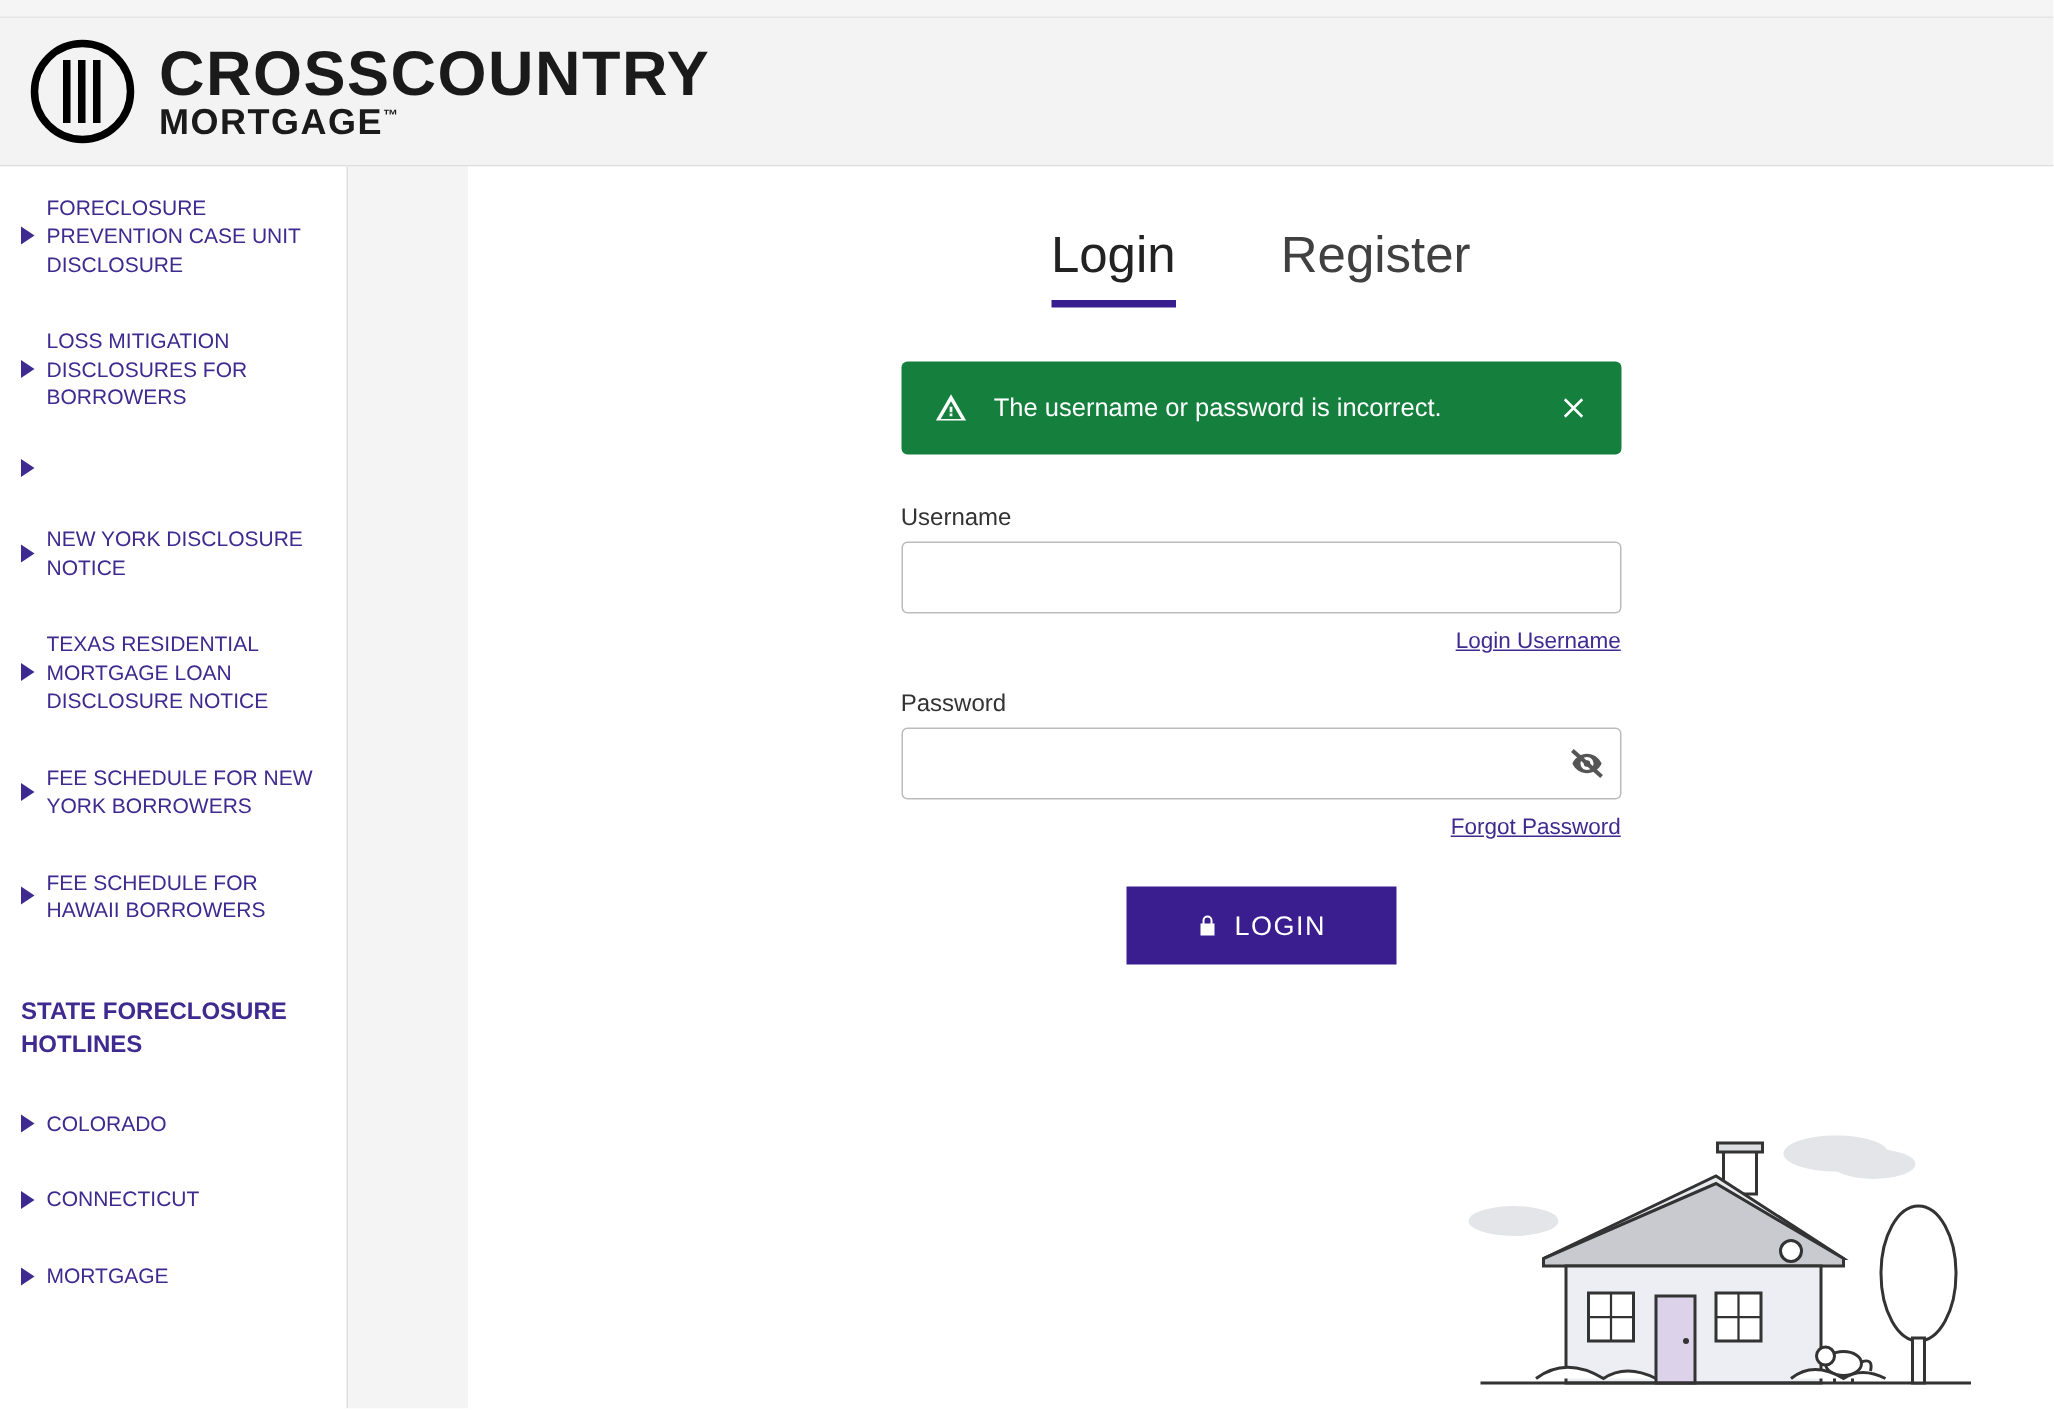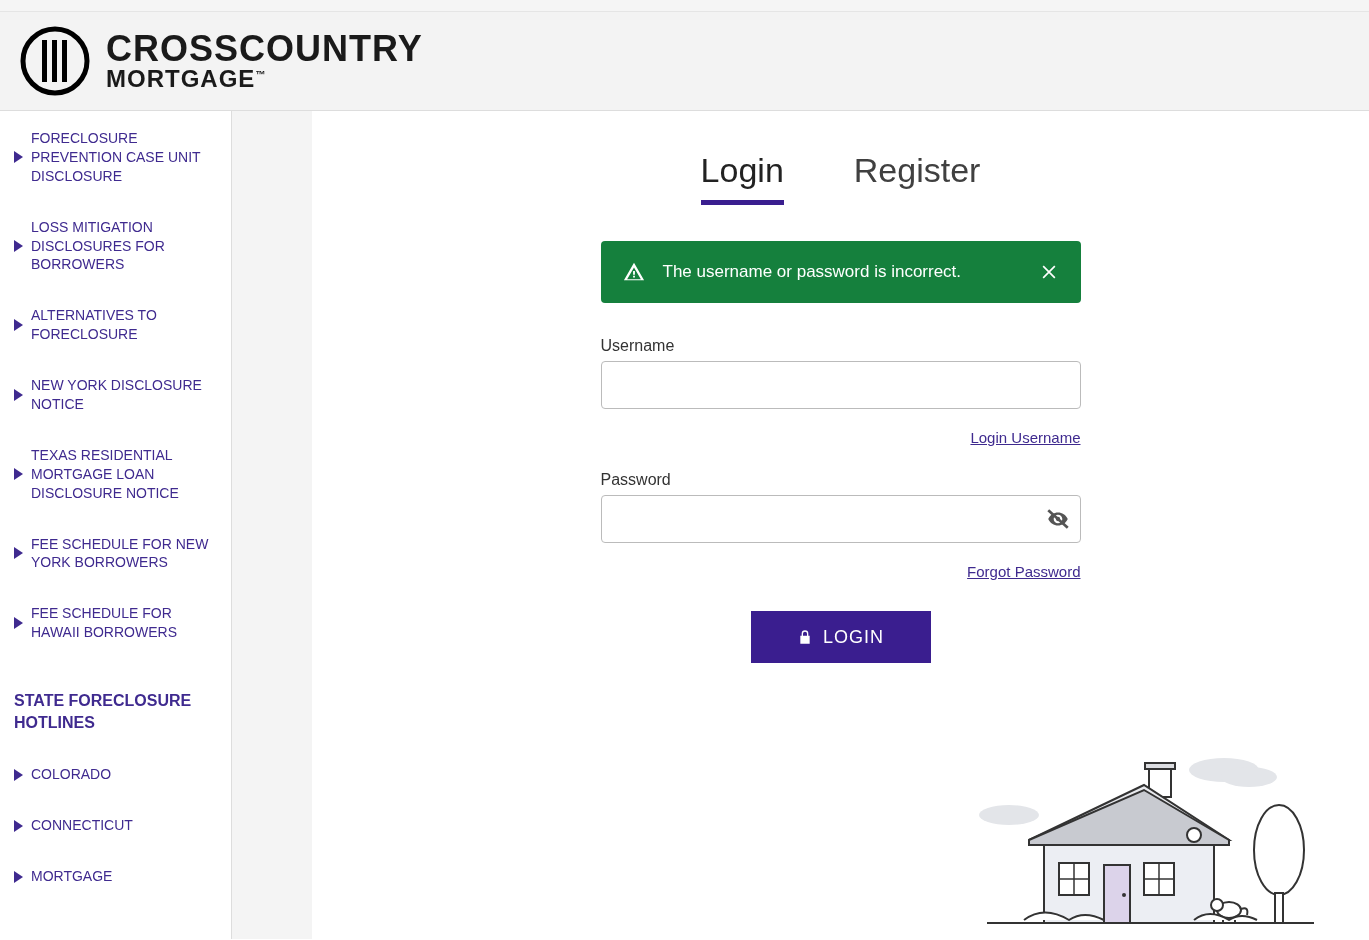--- a/index.html
+++ b/index.html
@@ -2,41 +2,41 @@
 <html><head>
 <meta charset="utf-8">
 <style>
 * { box-sizing: border-box; margin: 0; padding: 0; }
 body { font-family: Arial, Helvetica, sans-serif; background: #fff; color: #1a1a1a; width: 1369px; }
 .topbar { height: 12px; background: #f5f5f5; border-bottom: 1px solid #e5e5e5; }
 .header { display: flex; align-items: center; padding: 14px 20px; background: #f3f3f3; border-bottom: 1px solid #ddd; }
 .logo-wrap { display: flex; align-items: center; gap: 16px; }
 .logo-mark svg { display: block; }
 .logo-text { line-height: 1; }
-.logo-text .l1 { font-size: 36px; font-weight: 900; letter-spacing: 1px; }
+.logo-text .l1 { font-size: 42px; font-weight: 900; letter-spacing: 1px; }
 .logo-text .l2 { font-size: 24px; font-weight: 900; letter-spacing: 1px; }
 .logo-text .tm { font-size: 10px; vertical-align: super; font-weight: 700; }
 .layout { display: flex; }
 .sidebar { width: 232px; background: #fff; border-right: 1px solid #ddd; padding: 10px 10px 20px 10px; }
 .sidegap { width: 80px; background: #f4f4f4; }
 .main { flex: 1; background: #fff; padding: 40px 40px 0 40px; position: relative; min-height: 828px; overflow: hidden; }
 .nav-item { display: flex; align-items: center; gap: 8px; padding: 8px 4px; cursor: pointer; }
 .nav-item .tri { width: 0; height: 0; border-top: 6px solid transparent; border-bottom: 6px solid transparent; border-left: 9px solid #3f2a8f; flex-shrink: 0; }
 .nav-item .label { color: #3f2a8f; font-size: 14px; line-height: 1.35; }
 .nav-gap { height: 16px; }
 .section-title { color: #3f2a8f; font-weight: 700; font-size: 16px; padding: 8px 4px; line-height: 1.35; }
 .tabs { display: flex; gap: 70px; justify-content: center; margin-bottom: 36px; }
 .tab { font-size: 34px; color: #404040; padding-bottom: 10px; cursor: pointer; }
 .tab.active { color: #222; border-bottom: 5px solid #3a1e8f; }
 .form-wrap { width: 480px; margin: 0 auto; }
 .alert { background: #15803d; color: #fff; display: flex; align-items: center; padding: 20px 22px; border-radius: 4px; margin-bottom: 34px; }
 .alert .warn-icon { margin-right: 18px; display: flex; }
 .alert .msg { flex: 1; font-size: 17px; }
 .alert .close-btn { cursor: pointer; display: flex; }
-.field { margin-bottom: 20px; }
+.field { margin-bottom: 10px; }
 .field-label { font-size: 16px; color: #333; margin-bottom: 6px; display: block; }
 .input-wrap { position: relative; }
 .text-input { width: 100%; height: 48px; border: 1px solid #bbb; border-radius: 4px; font-size: 16px; padding: 0 12px; }
 .pw-input { padding-right: 48px; }
 .eye-btn { position: absolute; right: 10px; top: 50%; transform: translateY(-50%); cursor: pointer; color: #555; display: flex; }
 .forgot-row { text-align: right; margin-bottom: 24px; }
 .forgot-link { color: #3f2a8f; font-size: 15px; text-decoration: underline; cursor: pointer; }
 .login-btn { display: flex; align-items: center; justify-content: center; gap: 10px; background: #3a1e8f; color: #fff; border: none; width: 180px; height: 52px; font-size: 18px; letter-spacing: 1px; margin: 30px auto 0 auto; cursor: pointer; }
 .login-btn .lock { display: flex; }
 .illus { position: absolute; right: 40px; bottom: 0; }
@@ -70,21 +70,20 @@
       <span class="label">FORECLOSURE PREVENTION CASE UNIT DISCLOSURE</span>
     </div>
     <div class="nav-gap"></div>
     <div class="nav-item">
       <span class="tri"></span>
       <span class="label">LOSS MITIGATION DISCLOSURES FOR BORROWERS</span>
     </div>
     <div class="nav-gap"></div>
     <div class="nav-item">
       <span class="tri"></span>
-      <span class="label">ALTERNATIVES TO FORECLOSURE</span>
     </div>
     <div class="nav-gap"></div>
     <div class="nav-item">
       <span class="tri"></span>
       <span class="label">NEW YORK DISCLOSURE NOTICE</span>
     </div>
     <div class="nav-gap"></div>
     <div class="nav-item">
       <span class="tri"></span>
       <span class="label">TEXAS RESIDENTIAL MORTGAGE LOAN DISCLOSURE NOTICE</span>

